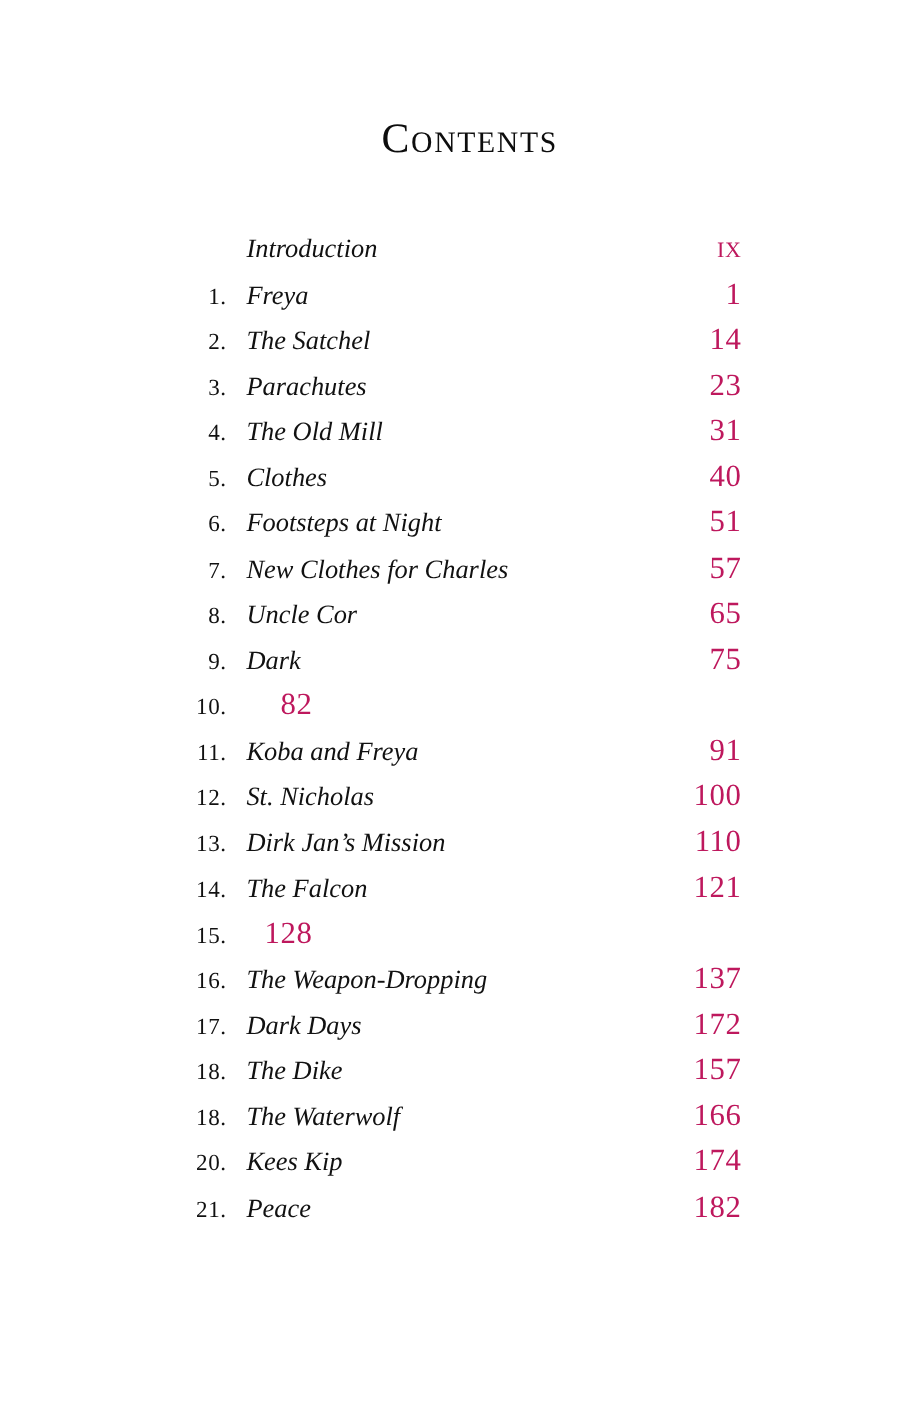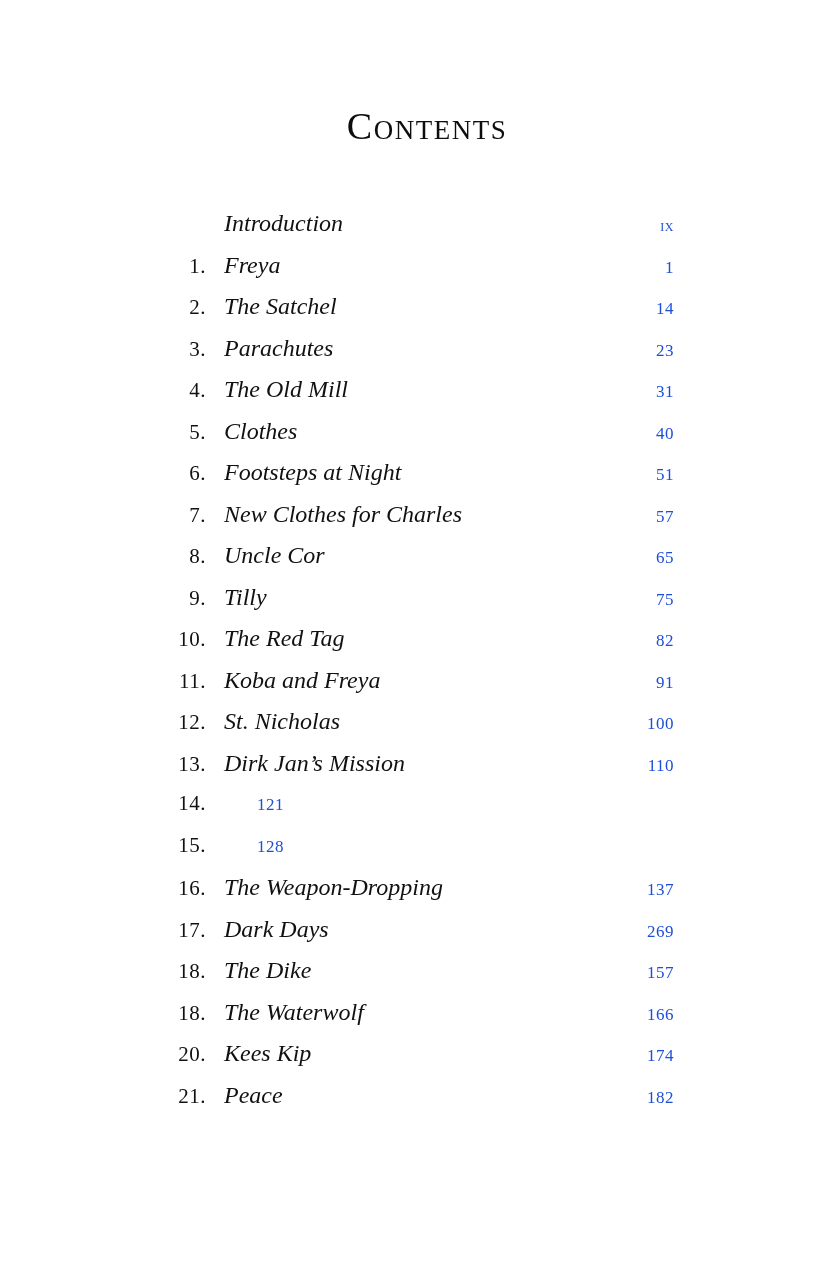--- a/index.html
+++ b/index.html
@@ -60,24 +60,24 @@
   .title {
     flex: 1 1 auto;
     font-style: italic;
     font-size: 24px;
     color: #111111;
     white-space: nowrap;
   }
   .page-num {
     width: 60px;
     text-align: right;
-    font-size: 17px;
+    font-size: 28px;
     font-variant: small-caps;
     letter-spacing: 0.5px;
-    color: #1d4ed8;
+    color: #be185d;
     flex: 0 0 auto;
   }
 </style>
 </head>
 <body>
 
 <div class="page">
   <h1 class="toc-title">Contents</h1>
   <ul class="toc-list">
       <li class="toc-row">
@@ -120,60 +120,60 @@
         <span class="title">New Clothes for Charles</span>
         <span class="page-num">57</span>
       </li>
       <li class="toc-row">
         <span class="num">8.</span>
         <span class="title">Uncle Cor</span>
         <span class="page-num">65</span>
       </li>
       <li class="toc-row">
         <span class="num">9.</span>
-        <span class="title">Tilly</span>
+        <span class="title">Dark</span>
         <span class="page-num">75</span>
       </li>
       <li class="toc-row">
         <span class="num">10.</span>
-        <span class="title">The Red Tag</span>
         <span class="page-num">82</span>
       </li>
       <li class="toc-row">
         <span class="num">11.</span>
         <span class="title">Koba and Freya</span>
         <span class="page-num">91</span>
       </li>
       <li class="toc-row">
         <span class="num">12.</span>
         <span class="title">St. Nicholas</span>
         <span class="page-num">100</span>
       </li>
       <li class="toc-row">
         <span class="num">13.</span>
         <span class="title">Dirk Jan’s Mission</span>
         <span class="page-num">110</span>
       </li>
       <li class="toc-row">
         <span class="num">14.</span>
+        <span class="title">The Falcon</span>
         <span class="page-num">121</span>
       </li>
       <li class="toc-row">
         <span class="num">15.</span>
         <span class="page-num">128</span>
       </li>
       <li class="toc-row">
         <span class="num">16.</span>
         <span class="title">The Weapon-Dropping</span>
         <span class="page-num">137</span>
       </li>
       <li class="toc-row">
         <span class="num">17.</span>
         <span class="title">Dark Days</span>
-        <span class="page-num">269</span>
+        <span class="page-num">172</span>
       </li>
       <li class="toc-row">
         <span class="num">18.</span>
         <span class="title">The Dike</span>
         <span class="page-num">157</span>
       </li>
       <li class="toc-row">
         <span class="num">18.</span>
         <span class="title">The Waterwolf</span>
         <span class="page-num">166</span>

